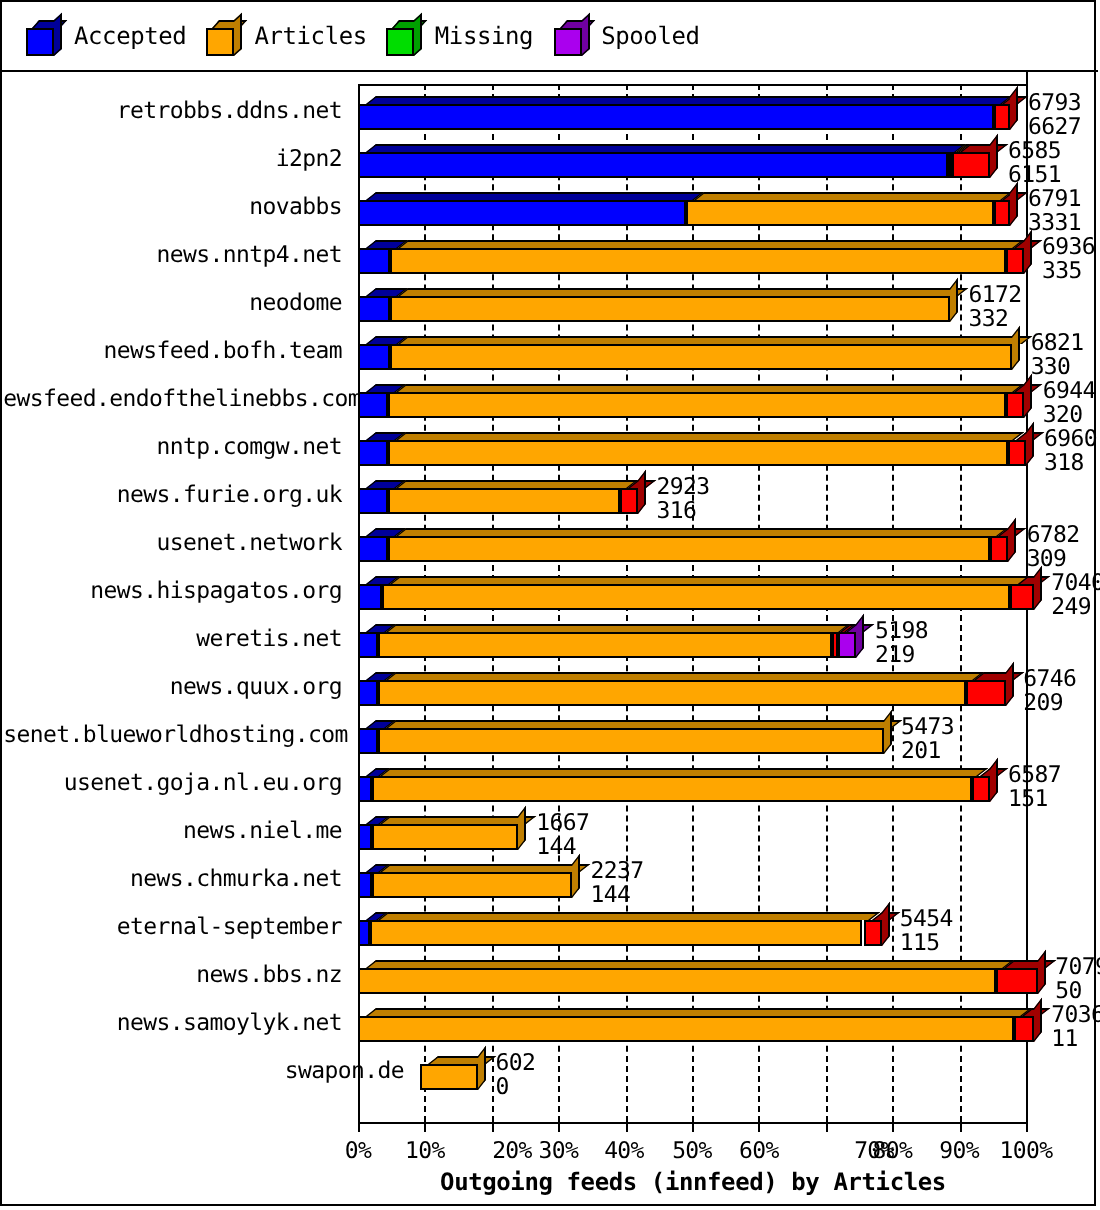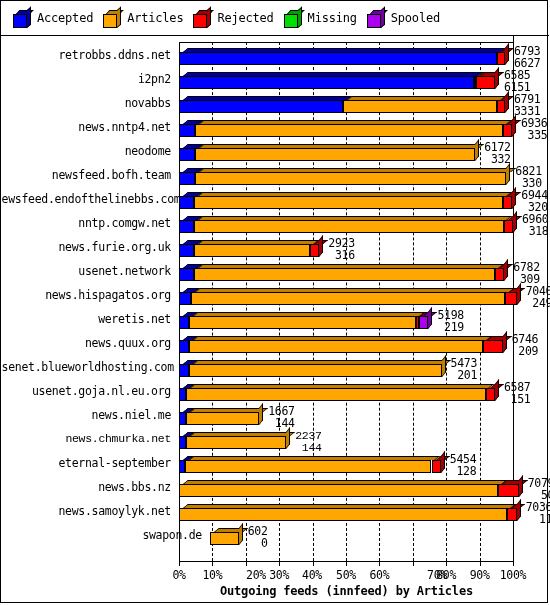--- a/index.html
+++ b/index.html
@@ -61,21 +61,21 @@
     border:1px solid #000;border-bottom:none;box-sizing:border-box;
     transform:skewX(-52deg);transform-origin:bottom left;
   }
   .cap-side{
     position:absolute;top:0px;width:4px;height:17px;
     border:1px solid #000;border-left:none;box-sizing:border-box;
     transform:skewY(-52deg);transform-origin:top left;
   }
   .vals{
     position:absolute;top:-2px;font-size:11.5px;color:#000;
-    line-height:11.5px;white-space:nowrap;letter-spacing:-0.3px;text-align:right;
+    line-height:11.5px;white-space:nowrap;letter-spacing:-0.3px;
   }
   .vals div{height:11.5px;}
 
   
   .tick{position:absolute;top:525px;width:1px;height:5px;background:#000;}
   .xlab{
     position:absolute;top:532px;font-size:11.5px;color:#000;
     text-align:center;width:40px;margin-left:-20px;letter-spacing:-0.3px;
   }
   #x-title{
@@ -97,28 +97,20 @@
         </span>
         <span class="lg-label">Accepted</span>
       </div>
       <div class="legend-item">
         <span class="lg-box">
           <span class="lg-top" style="background:#C07F00"></span>
           <span class="lg-side" style="background:#C07F00"></span>
           <span class="lg-face" style="background:#FFA600"></span>
         </span>
         <span class="lg-label">Articles</span>
-      </div>
-      <div class="legend-item">
-        <span class="lg-box">
-          <span class="lg-top" style="background:#A00000"></span>
-          <span class="lg-side" style="background:#A00000"></span>
-          <span class="lg-face" style="background:#FF0000"></span>
-        </span>
-        <span class="lg-label">Rejected</span>
       </div>
       <div class="legend-item">
         <span class="lg-box">
           <span class="lg-top" style="background:#00A000"></span>
           <span class="lg-side" style="background:#00A000"></span>
           <span class="lg-face" style="background:#00DD00"></span>
         </span>
         <span class="lg-label">Missing</span>
       </div>
       <div class="legend-item">
@@ -389,21 +381,21 @@
             <div class="seg-top" style="left: 4px; width: 7.014px; background: rgb(0, 0, 153);"></div>
             <div class="seg" style="left: 7.014px; width: 73.146px; background: rgb(255, 166, 0);"></div>
             <div class="seg-top" style="left: 11.014px; width: 73.146px; background: rgb(192, 127, 0);"></div>
             <div class="cap-side" style="left: 80.16px; background: rgb(192, 127, 0);"></div>
             <div class="vals" style="left: 89.16px;">
               <div>1667</div>
               <div>144</div>
             </div>
           </div>
         </div>
-        <div class="row" style="top: 392px; font-family: Liberation Mono, monospace;">
+        <div class="row" style="top: 392px;">
           <div class="ylabel">news.chmurka.net</div>
           <div class="bar-wrap">
             <div class="seg" style="left: 0px; width: 7.014px; background: rgb(0, 0, 255);"></div>
             <div class="seg-top" style="left: 4px; width: 7.014px; background: rgb(0, 0, 153);"></div>
             <div class="seg" style="left: 7.014px; width: 100.2px; background: rgb(255, 166, 0);"></div>
             <div class="seg-top" style="left: 11.014px; width: 100.2px; background: rgb(192, 127, 0);"></div>
             <div class="cap-side" style="left: 107.214px; background: rgb(192, 127, 0);"></div>
             <div class="vals" style="left: 116.214px;">
               <div>2237</div>
               <div>144</div>
@@ -415,21 +407,21 @@
           <div class="bar-wrap">
             <div class="seg" style="left: 0px; width: 6.012px; background: rgb(0, 0, 255);"></div>
             <div class="seg-top" style="left: 4px; width: 6.012px; background: rgb(0, 0, 153);"></div>
             <div class="seg" style="left: 6.012px; width: 246.492px; background: rgb(255, 166, 0);"></div>
             <div class="seg-top" style="left: 10.012px; width: 246.492px; background: rgb(192, 127, 0);"></div>
             <div class="seg" style="left: 252.504px; width: 9.352px; background: rgb(255, 0, 0);"></div>
             <div class="seg-top" style="left: 256.504px; width: 9.352px; background: rgb(160, 0, 0);"></div>
             <div class="cap-side" style="left: 261.856px; background: rgb(160, 0, 0);"></div>
             <div class="vals" style="left: 270.856px;">
               <div>5454</div>
-              <div>128</div>
+              <div>115</div>
             </div>
           </div>
         </div>
         <div class="row" style="top: 440px;">
           <div class="ylabel">news.bbs.nz</div>
           <div class="bar-wrap">
             <div class="seg" style="left: 0px; width: 318.97px; background: rgb(255, 166, 0);"></div>
             <div class="seg-top" style="left: 4px; width: 318.97px; background: rgb(192, 127, 0);"></div>
             <div class="seg" style="left: 318.97px; width: 20.708px; background: rgb(255, 0, 0);"></div>
             <div class="seg-top" style="left: 322.97px; width: 20.708px; background: rgb(160, 0, 0);"></div>

